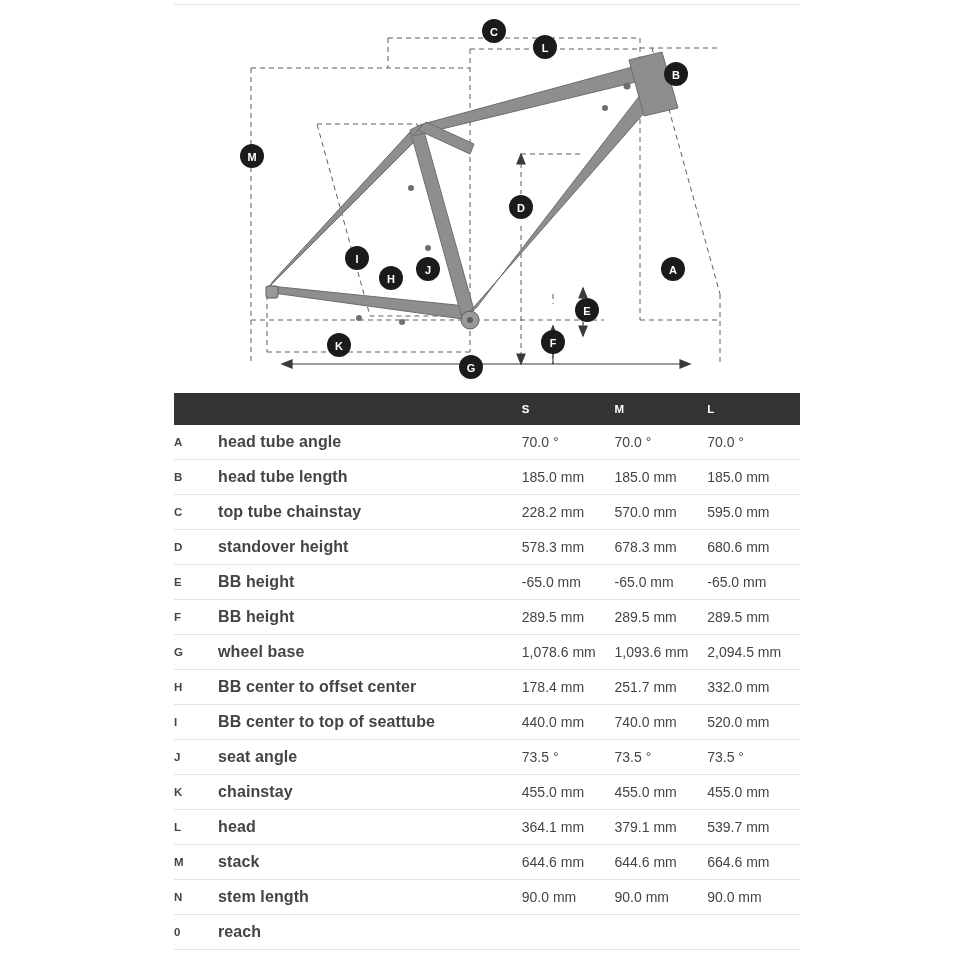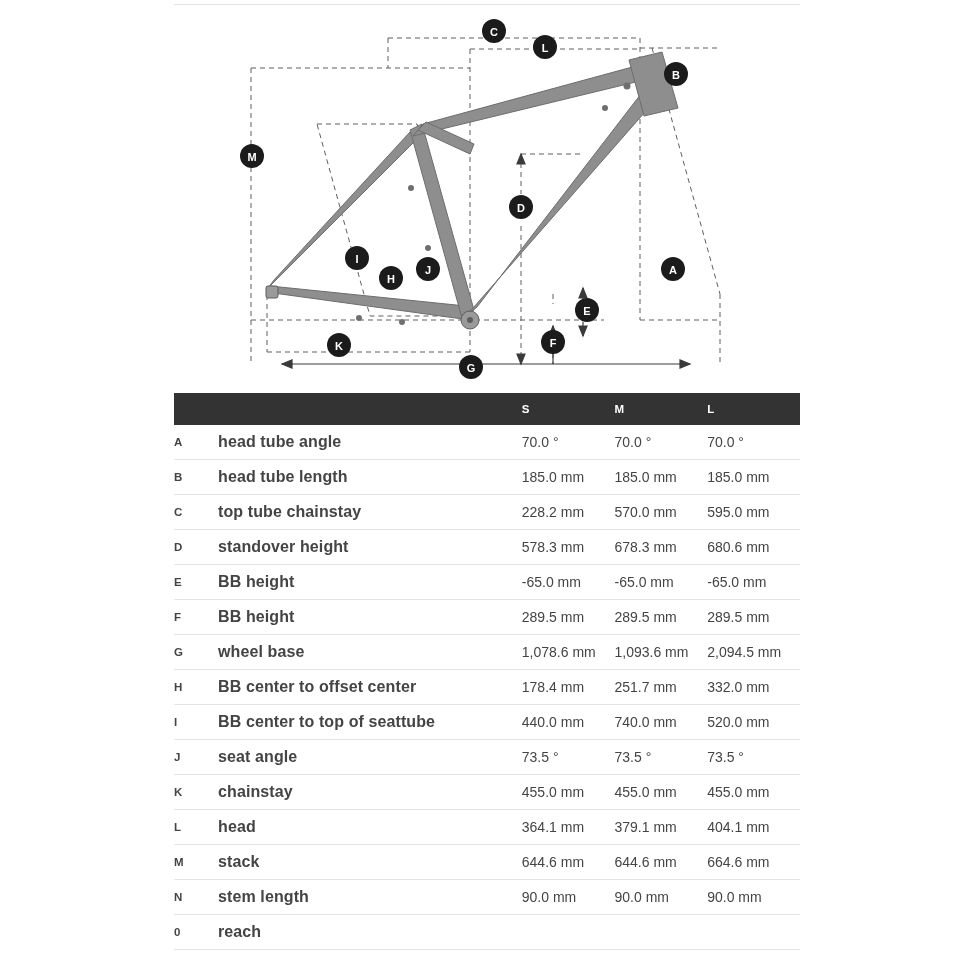--- a/index.html
+++ b/index.html
@@ -336,21 +336,21 @@
         <td class="name">chainstay</td>
         <td class="val">455.0 mm</td>
         <td class="val">455.0 mm</td>
         <td class="val">455.0 mm</td>
       </tr>
       <tr>
         <td class="key">L</td>
         <td class="name">head</td>
         <td class="val">364.1 mm</td>
         <td class="val">379.1 mm</td>
-        <td class="val">404.1 mm</td>
+        <td class="val">539.7 mm</td>
       </tr>
       <tr>
         <td class="key">M</td>
         <td class="name">stack</td>
         <td class="val">644.6 mm</td>
         <td class="val">644.6 mm</td>
         <td class="val">664.6 mm</td>
       </tr>
       <tr>
         <td class="key">N</td>

